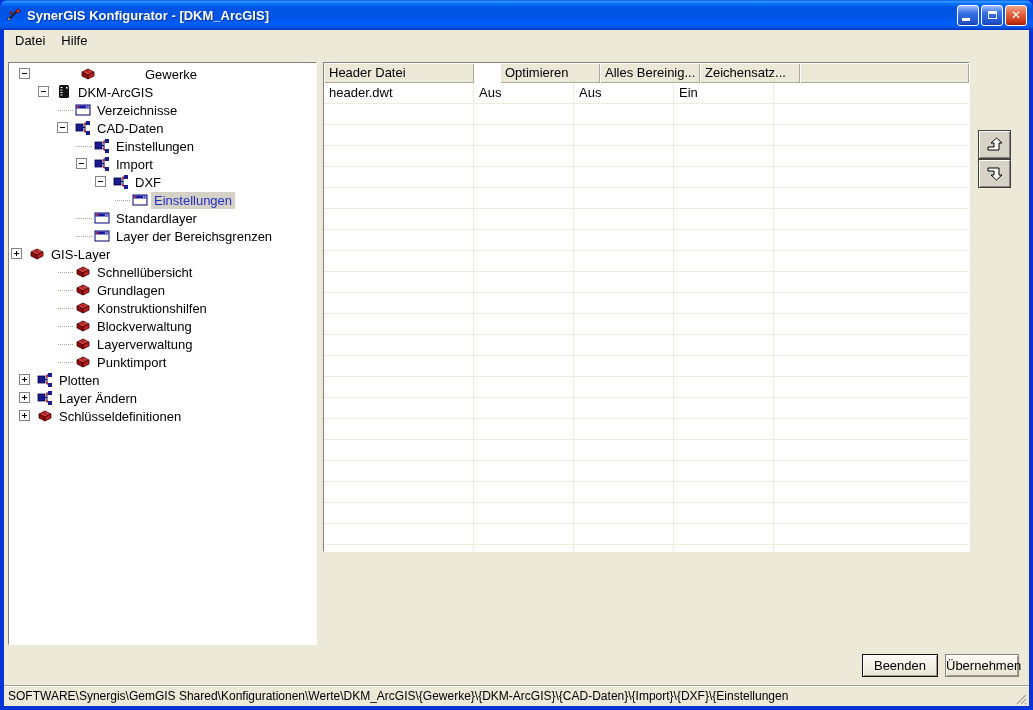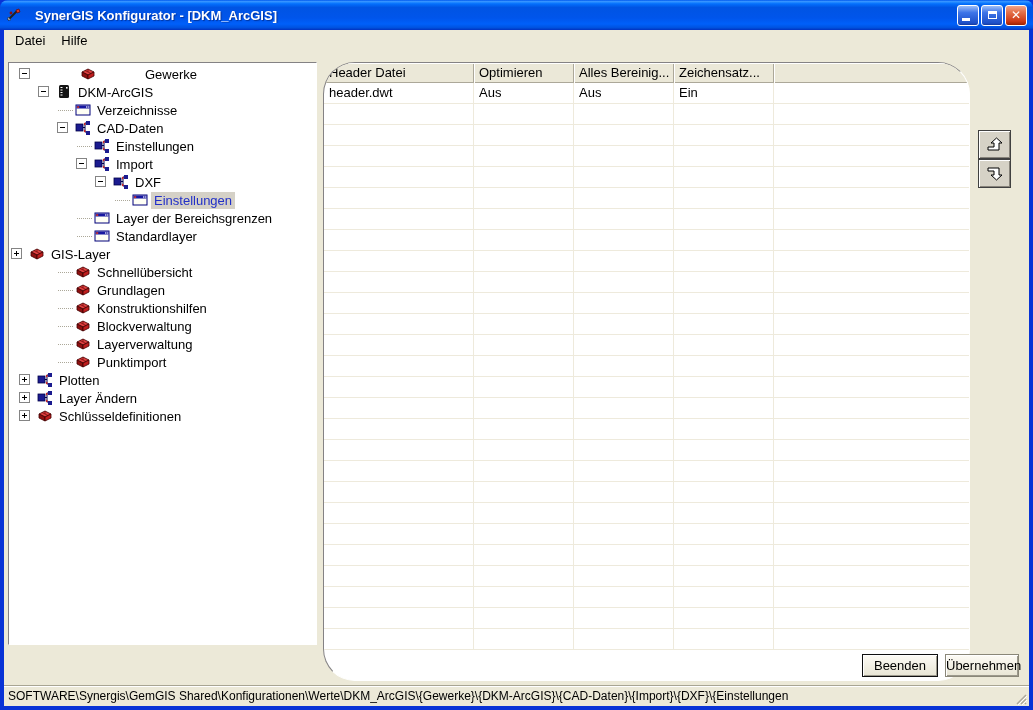--- a/index.html
+++ b/index.html
@@ -6,21 +6,21 @@
   html,body { width:1033px; height:710px; overflow:hidden; }
   body { font-family:"Liberation Sans","DejaVu Sans",sans-serif; font-size:13px; background:#0833D6; position:relative; }
 
   
   .titlebar{
     position:absolute; left:0; top:0; width:1033px; height:30px;
     border-radius:8px 8px 0 0;
     background:linear-gradient(180deg,#0058ee 0%,#3593ff 5%,#288eff 7%,#127dff 10%,#036ffc 13%,#0054e3 25%,#0055eb 60%,#0060fa 80%,#0052e0 92%,#013bc6 98%,#0129cb 100%);
     display:flex; align-items:center; padding:0 6px;
   }
-  .title-text{ color:#fff; font-weight:bold; font-size:13px; text-shadow:1px 1px 1px #00339c; margin-left:13px; flex:1; white-space:nowrap; overflow:hidden;}
+  .title-text{ color:#fff; font-weight:bold; font-size:13px; text-shadow:1px 1px 1px #00339c; margin-left:5px; flex:1; white-space:nowrap; overflow:hidden;}
   .winbtn{ width:22px; height:21px; border-radius:3px; margin-left:2px; border:1px solid #fff;
     background:linear-gradient(180deg,#9cbdf7 0%,#3d74e8 35%,#1e50c8 90%,#16399b 100%);
     display:flex; align-items:center; justify-content:center; position:relative; flex:none;}
   .winbtn.close{ background:linear-gradient(180deg,#f0a38a 0%,#e5744e 30%,#ce3a16 80%,#9c2100 100%); }
   .glyph-min{ position:absolute; left:4px; bottom:4px; width:8px; height:3px; background:#fff; }
   .glyph-max{ width:9px; height:8px; border:1px solid #fff; border-top:3px solid #fff; }
   .glyph-close{ color:#fff; font-weight:bold; font-size:12px; line-height:1; }
 
   
   .app{ position:absolute; left:4px; top:30px; width:1025px; height:676px; background:#ECE9D8; }
@@ -40,21 +40,21 @@
   .guide.stub::before{ content:''; position:absolute; left:3px; right:1px; top:9px; border-top:1px dotted #aca899; }
   .ticon{ width:16px; height:16px; margin:0 3px 0 1px; flex:none; }
   .ticon svg{ display:block; }
   .tlabel{ padding:1px 3px; color:#000; }
   .trow.sel .tlabel{ background:#D5D1C7; color:#2230C8; }
 
   
   .splitter{ position:absolute; left:313px; top:32px; width:6px; height:583px; }
 
   
-  .grid-panel{ position:absolute; left:319px; top:32px; width:647px; height:619px; overflow:hidden;border-radius:32px; }
+  .grid-panel{ position:absolute; left:319px; top:32px; width:647px; height:490px; overflow:hidden; }
   .ghead{ display:flex; height:20px; }
   .hcell{ flex:none; background:#EBE8D8; box-shadow:inset 1px 1px 0 #FFFFFF, inset -1px -1px 0 #ACA899;
           padding:2px 0 0 5px; white-space:nowrap; overflow:hidden; color:#000; }
   .hcell.flex{ flex:1; }
   .grow{ display:flex; height:21px; }
   .gcell{ flex:none; border-right:1px solid #EEEADC; border-bottom:1px solid #EEEADC; padding:2px 0 0 5px;
           white-space:nowrap; overflow:hidden; color:#000; }
   .gcell.flex{ flex:1; border-right:none; }
 
   
@@ -226,34 +226,34 @@
         <span class="guide stub"></span>
         <span class="ticon">
           <svg width="16" height="16" viewBox="0 0 16 16">
             <rect x="1" y="3" width="14" height="10" fill="#fffff4" stroke="#00007b" stroke-width="1"></rect>
             <rect x="1.5" y="3.5" width="13" height="3" fill="#1717a0"></rect>
             <rect x="2.2" y="4.2" width="2" height="1.8" fill="#c83030"></rect>
             <rect x="11" y="4.4" width="1.2" height="1.2" fill="#fff"></rect>
             <rect x="12.7" y="4.4" width="1.2" height="1.2" fill="#fff"></rect>
           </svg>
         </span>
-        <span class="tlabel">Layer der Bereichsgrenzen</span>
+        <span class="tlabel">Standardlayer</span>
       </div>
       <div class="trow" style="padding-left: 65px;">
         <span class="guide stub"></span>
         <span class="ticon">
           <svg width="16" height="16" viewBox="0 0 16 16">
             <rect x="1" y="3" width="14" height="10" fill="#fffff4" stroke="#00007b" stroke-width="1"></rect>
             <rect x="1.5" y="3.5" width="13" height="3" fill="#1717a0"></rect>
             <rect x="2.2" y="4.2" width="2" height="1.8" fill="#c83030"></rect>
             <rect x="11" y="4.4" width="1.2" height="1.2" fill="#fff"></rect>
             <rect x="12.7" y="4.4" width="1.2" height="1.2" fill="#fff"></rect>
           </svg>
         </span>
-        <span class="tlabel">Standardlayer</span>
+        <span class="tlabel">Layer der Bereichsgrenzen</span>
       </div>
       <div class="trow" style="">
         <span class="guide">
           <span class="box plus"></span>
         </span>
         <span class="ticon">
           <svg width="16" height="16" viewBox="0 0 16 16">
             <polygon points="2,6 8,3 14,6 8,9" fill="#e04040" stroke="#3f0000" stroke-width="0.8"></polygon>
             <polygon points="2,6 8,9 8,13 2,10" fill="#8f0f0f" stroke="#3f0000" stroke-width="0.8"></polygon>
             <polygon points="14,6 8,9 8,13 14,10" fill="#bf1d1d" stroke="#3f0000" stroke-width="0.8"></polygon>
@@ -380,21 +380,21 @@
         </span>
         <span class="tlabel">Schlüsseldefinitionen</span>
       </div>
     </div>
 
   <div class="splitter"></div>
 
   <div class="grid-panel sunken">
     <div class="ghead" id="grid-header">
         <div class="hcell" style="width: 150px;">Header Datei</div>
-        <div class="hcell" style="width: 100px;">Optimieren</div>
+        <div class="hcell" style="width: 100px; margin-left: 26px;">Optimieren</div>
         <div class="hcell" style="width: 100px;">Alles Bereinig...</div>
         <div class="hcell" style="width: 100px;">Zeichensatz...</div>
         <div class="hcell flex"></div>
       </div>
     <div id="grid-body">
         <div class="grow">
           <div class="gcell" style="width: 150px;">header.dwt</div>
           <div class="gcell" style="width: 100px;">Aus</div>
           <div class="gcell" style="width: 100px;">Aus</div>
           <div class="gcell" style="width: 100px;">Ein</div>

